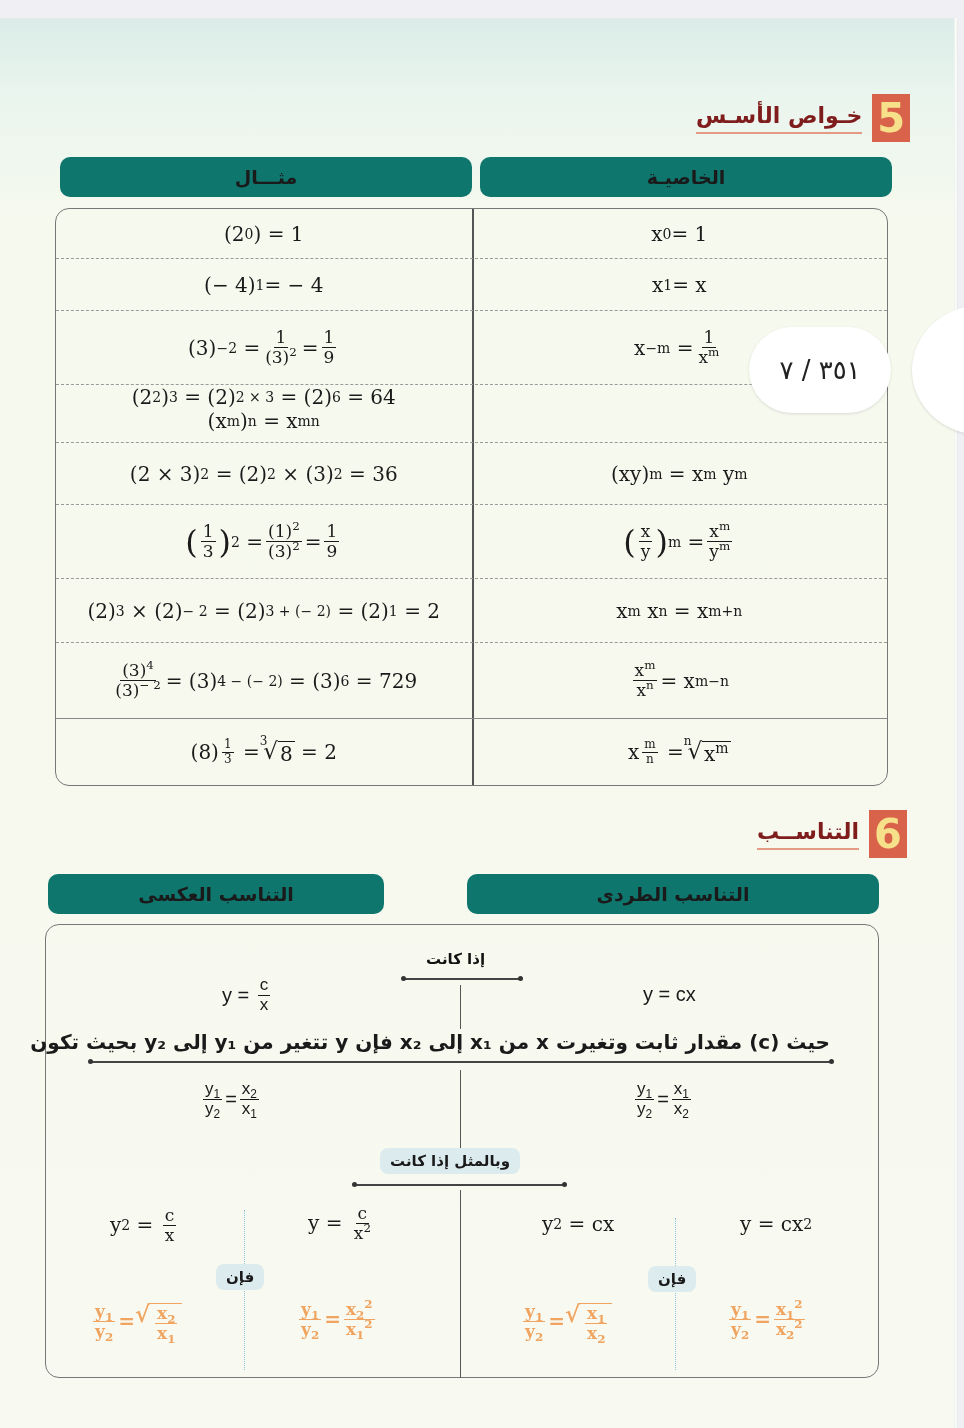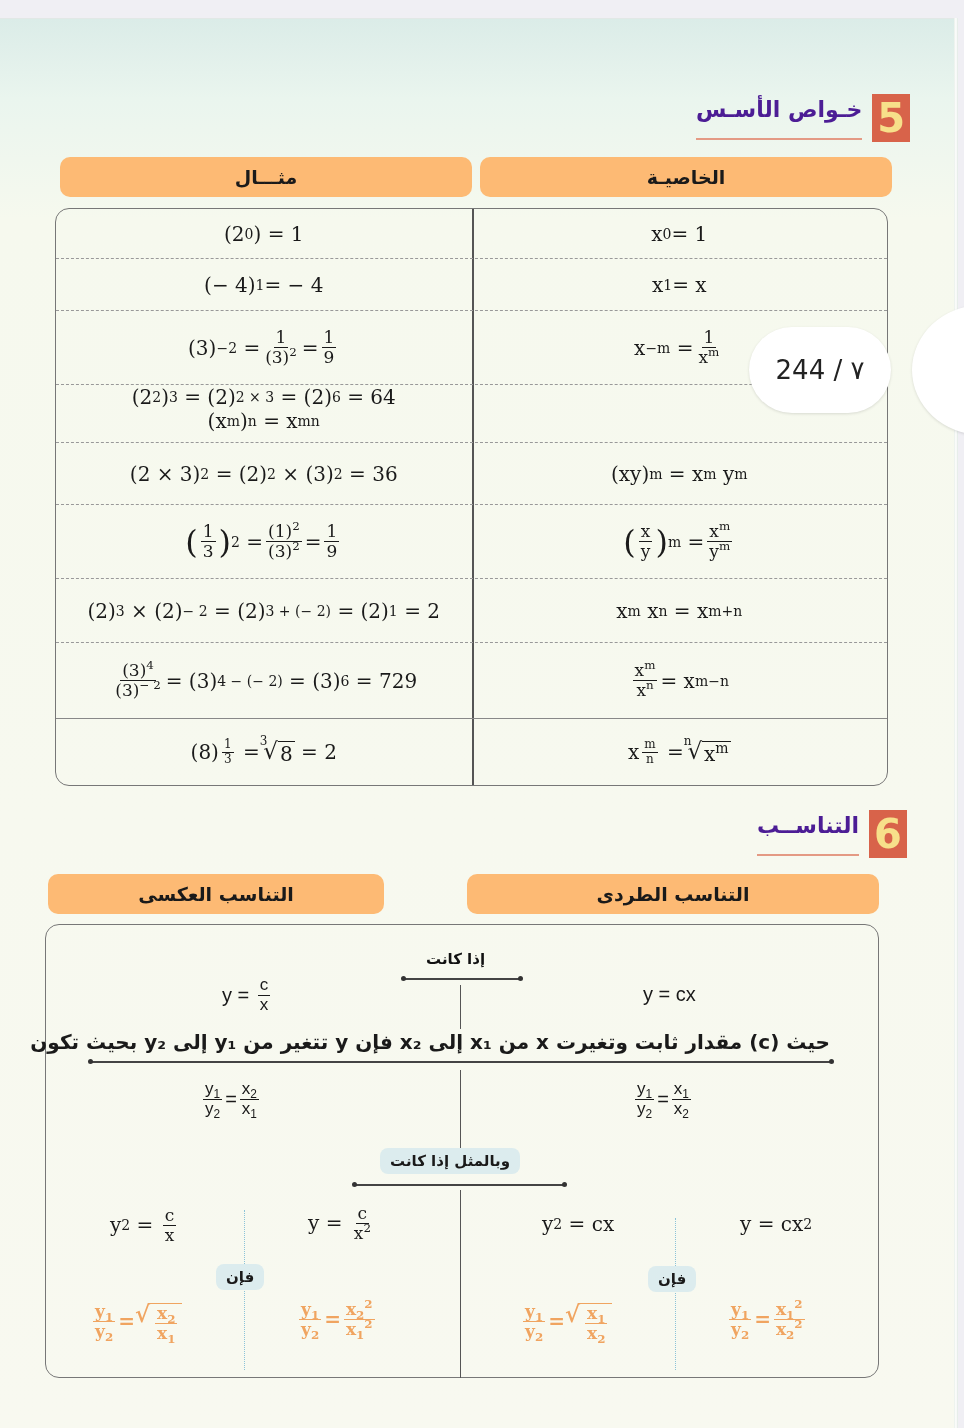--- a/index.html
+++ b/index.html
@@ -26,28 +26,28 @@
     direction: rtl;
   }
   .sec-num {
     width: 38px; height: 48px; background: #d8634a;
     color: #f7e08a; font-family: "DejaVu Sans", sans-serif; font-weight: bold;
     font-size: 40px; display: flex; align-items: center; justify-content: center;
     line-height: 1;
   }
   .sec-title {
     font-family: "DejaVu Sans", sans-serif; font-size: 22px; font-weight: bold;
-    color: #4c1d95; padding-bottom: 16px; border-bottom: 2px solid #e49a84;
+    color: #7f1d1d; padding-bottom: 4px; border-bottom: 2px solid #e49a84;
     letter-spacing: 0.5px;
   }
 
   
   .pill {
     position: absolute; height: 40px; border-radius: 10px;
-    background: #fdba74; display: flex; align-items: center; justify-content: center;
+    background: #0f766e; display: flex; align-items: center; justify-content: center;
     font-family: "DejaVu Sans", sans-serif; font-weight: bold; font-size: 19px;
     color: #1a1a1a; direction: rtl;
   }
 
   
   .exp-table {
     position: absolute; left: 55px; top: 208px; width: 833px; height: 578px;
     border: 1.5px solid #777; border-radius: 14px;
   }
   .exp-divider {
@@ -217,21 +217,21 @@
             <span class="num">m</span>
             <span class="den">n</span>
           </span></sup>&nbsp;=<span class="root">
           <span class="idx">n</span>
           <span class="rad">√</span>
           <span class="body">x<sup>m</sup></span>
         </span></div>
   </div>
 </div>
 
-<div class="page-pill">244 / ٧</div>
+<div class="page-pill">٣٥١ / ٧</div>
 <div class="side-circle"></div>
 
 <div class="sec-head" style="left:757px; top:810px;">
   <div class="sec-num">6</div>
   <div class="sec-title">التناســب</div>
 </div>
 
 <div class="pill" style="left:467px; top:874px; width:412px;">التناسب الطردى</div>
 <div class="pill" style="left:48px; top:874px; width:336px;">التناسب العكسى</div>
 

